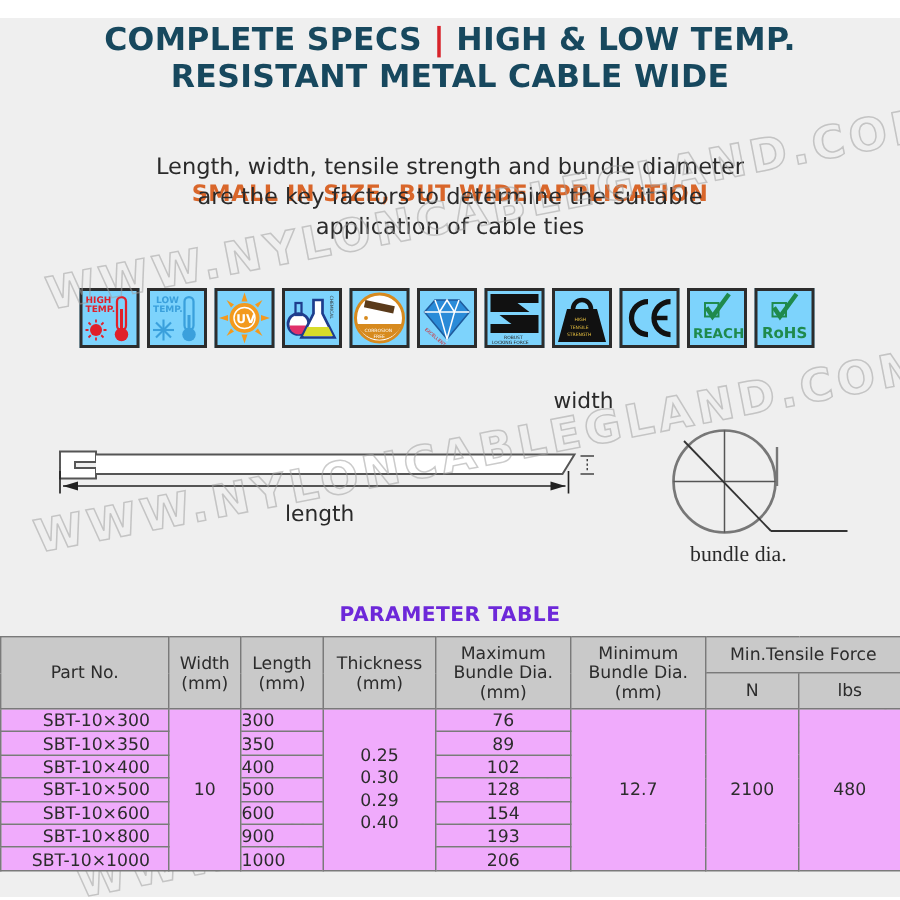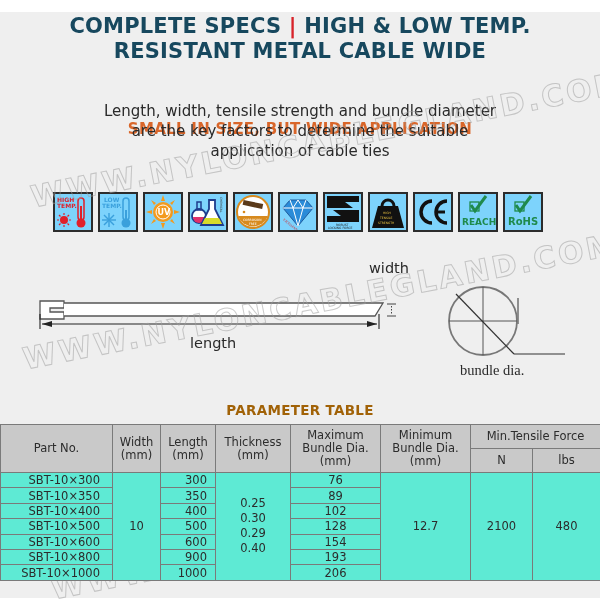--- a/index.html
+++ b/index.html
@@ -24,30 +24,30 @@
 
   .diagram { position: absolute; left: 0; top: 240px; width: 600px; height: 130px; }
   .diagram svg { position: absolute; left: 0; top: 0; }
   .lbl { position: absolute; font-size: 14.5px; color: #2a2a2a; }
 
   .watermark { position: absolute; font-size: 34px; font-weight: bold; color: transparent;
     -webkit-text-stroke: 1px rgba(160,160,160,0.55); letter-spacing: 3px;
     transform: rotate(-11deg); transform-origin: left top; white-space: nowrap; pointer-events: none; }
 
   .ptitle { position: absolute; left: 0; top: 390px; width: 600px; text-align: center;
-    font-weight: bold; font-size: 13.5px; color: #a16207; letter-spacing: 0.3px; }
+    font-weight: bold; font-size: 13.5px; color: #6d28d9; letter-spacing: 0.3px; }
 
   table.params { position: absolute; left: 0; top: 424px; width: 600px; border-collapse: collapse;
     font-size: 11.5px; color: #2c2c2c; table-layout: fixed; }
   table.params th { background: #c9c9c9; font-weight: normal; border: 1px solid #7a7a7a;
     text-align: center; vertical-align: middle; line-height: 13px; padding: 0 1px; }
-  table.params td { background: #5eead4; border: 1px solid #7a7a7a; text-align: center;
+  table.params td { background: #f0abfc; border: 1px solid #7a7a7a; text-align: center;
     height: 15.4px; line-height: 14px; padding: 0; }
   table.params td.part { text-align: right; padding-right: 12px; }
-  table.params td.len { text-align: right; padding-right: 8px; }
+  table.params td.len { text-align: left; padding-right: 8px; }
   table.params td.thick { line-height: 15px; }
   .row-h1 th { height: 24px; }
   .row-h2 th { height: 24px; }
 </style>
 </head>
 <body>
 
 <div class="page">
 
   <div class="title">

